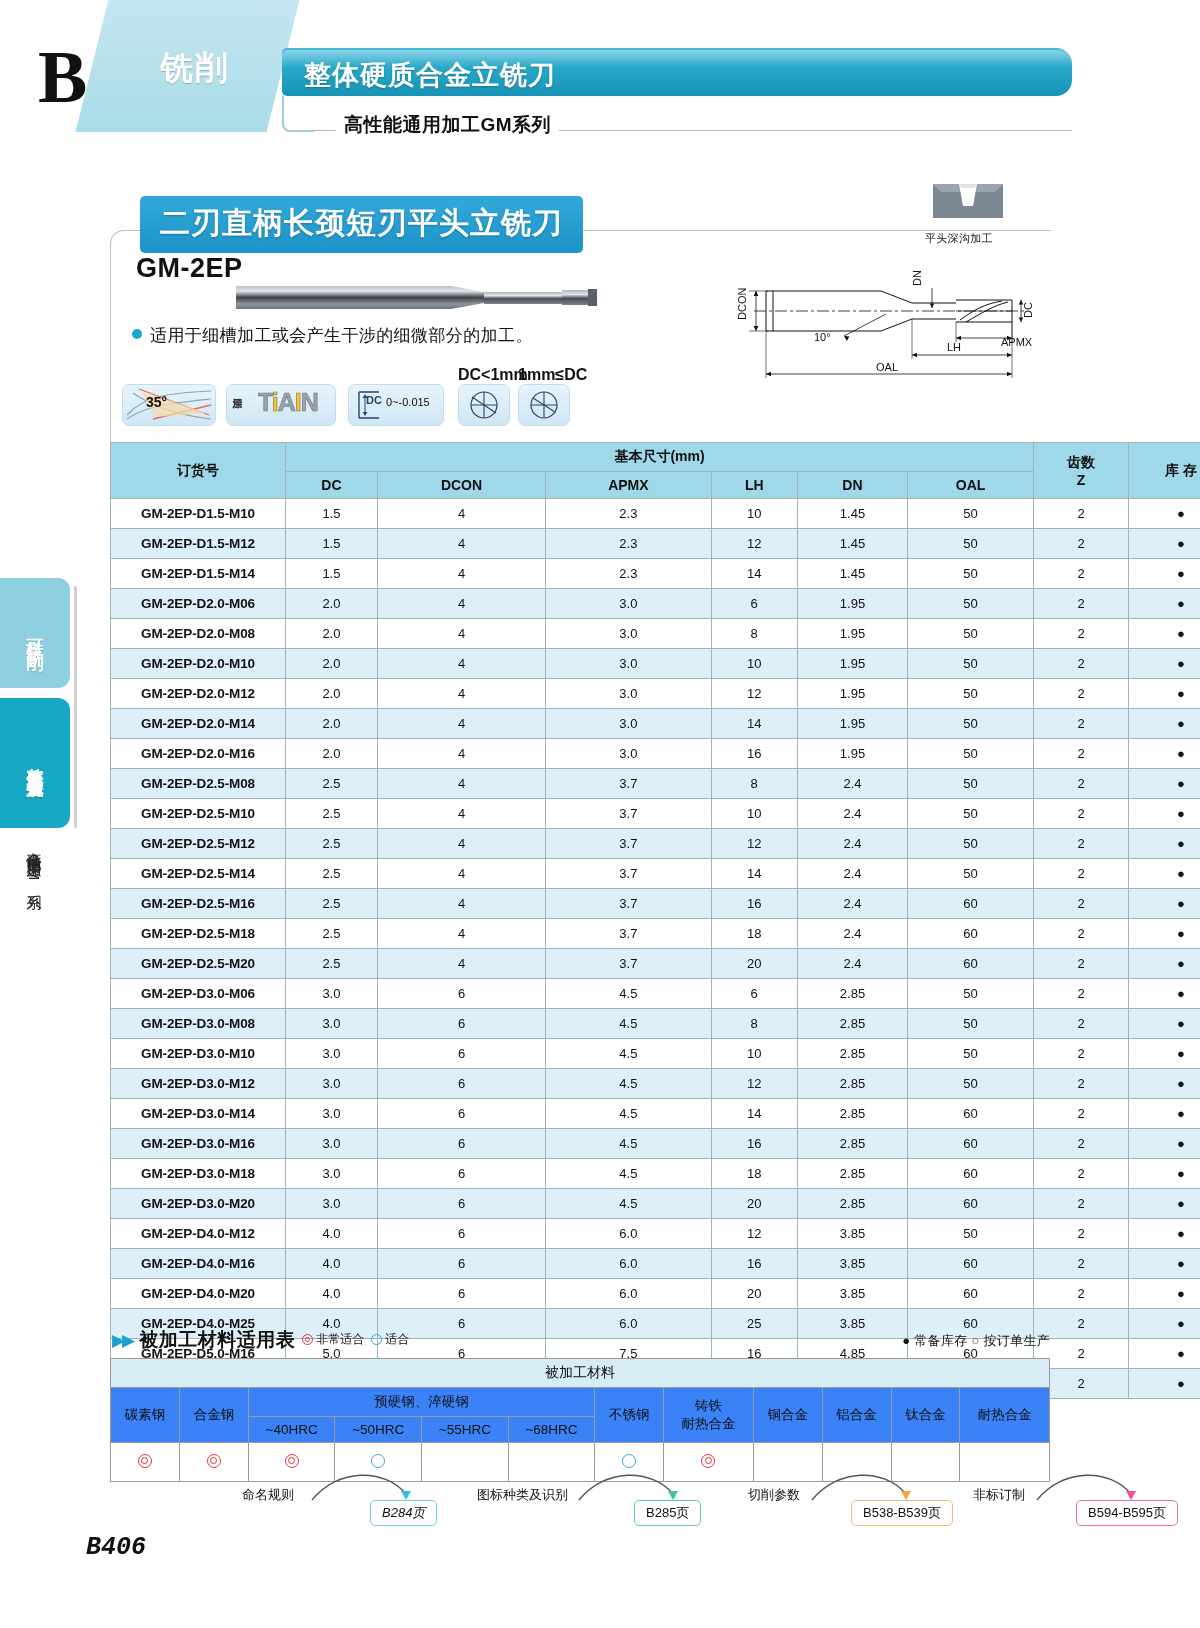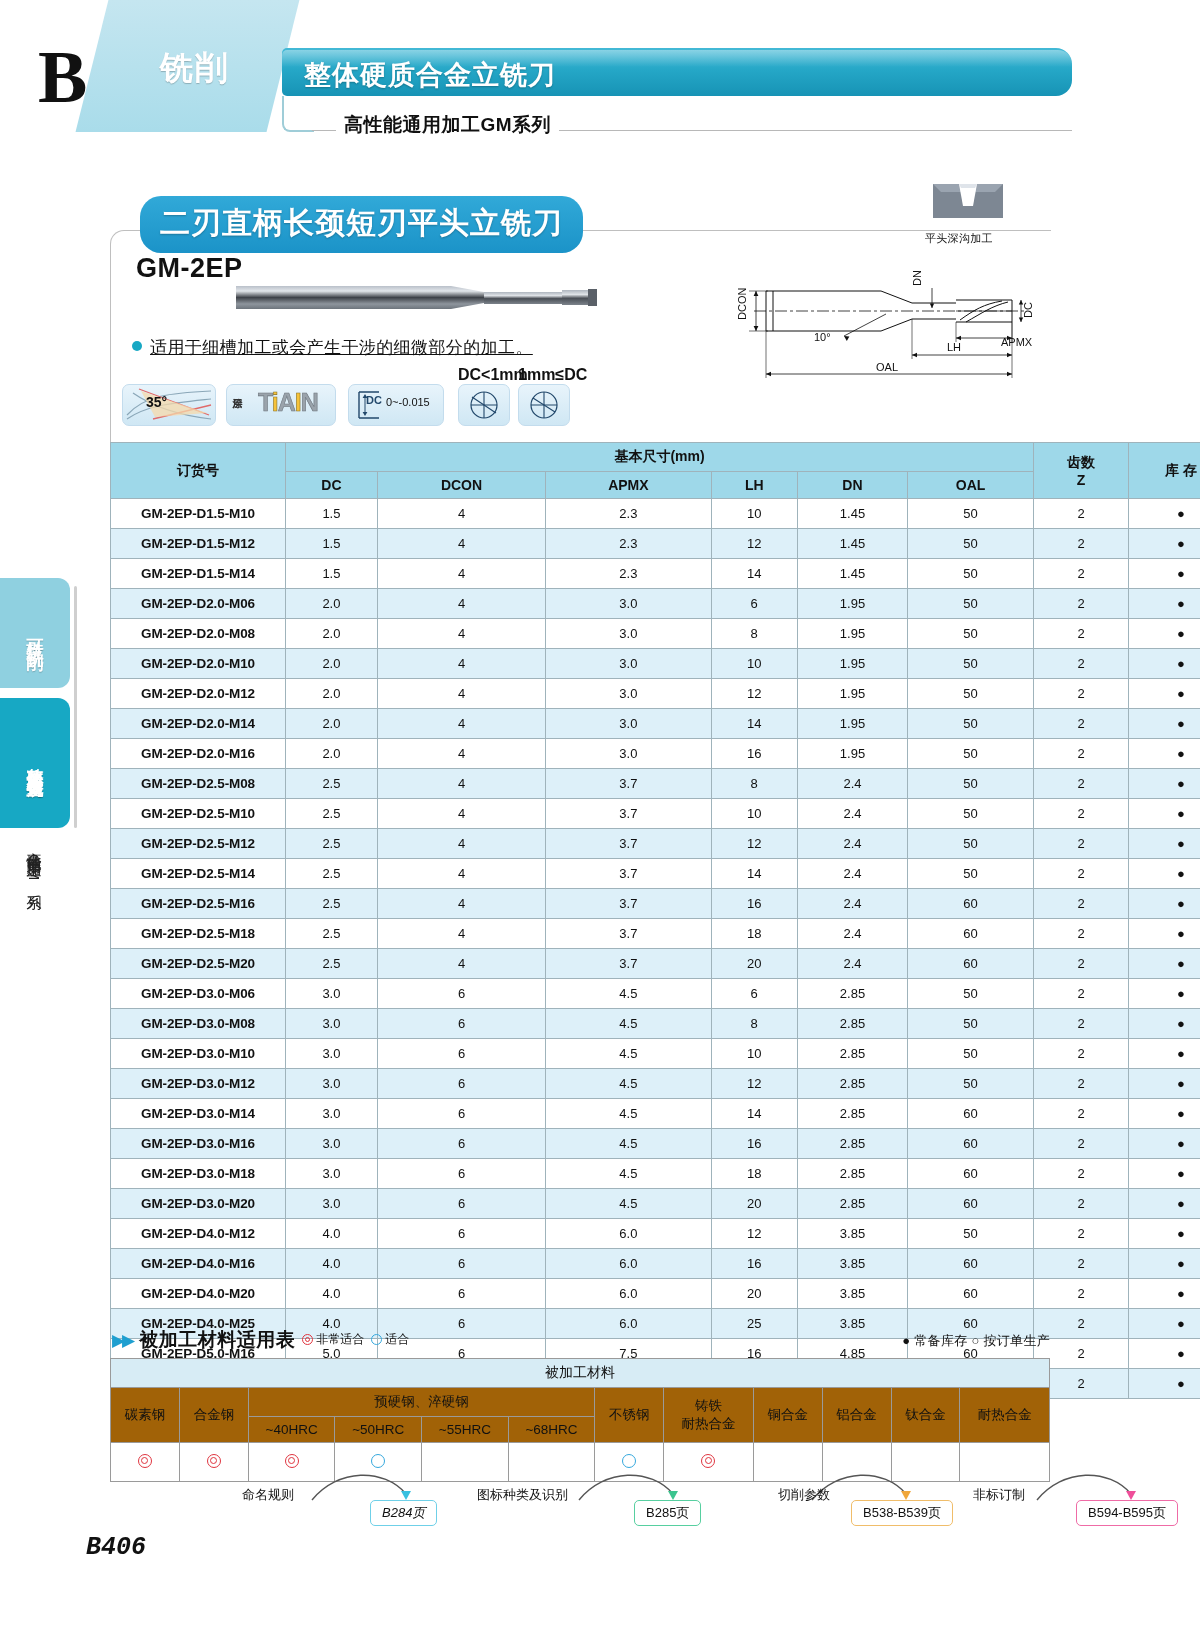--- a/index.html
+++ b/index.html
@@ -83,31 +83,31 @@
   }
   
   .card{
     position:absolute;left:110px;top:230px;width:940px;height:212px;
     background:#fff;border:1px solid #bfbfbf;border-radius:14px 0 0 0;
     border-right:none;border-bottom:none;
   }
   .prod-title{
     position:absolute;left:140px;top:196px;
     background:linear-gradient(180deg,#31a9d8 0%,#1b93c8 100%);
-    border-radius:21px;padding:7px 20px 9px 20px;
+    border-radius:5px;padding:7px 20px 9px 20px;
     font-size:30px;font-weight:700;color:#fff;letter-spacing:1px;
     text-shadow:0 1px 2px rgba(0,0,0,.25);z-index:4;
   }
   .prod-code{
     position:absolute;left:136px;top:253px;
     font-size:27px;font-weight:700;color:#111;letter-spacing:.5px;
   }
   .bullet-line{
-    position:absolute;left:132px;top:336px;
-    font-size:17px;color:#111;letter-spacing:.4px;text-decoration:underline;
+    position:absolute;left:132px;top:324px;
+    font-size:17px;color:#111;letter-spacing:.4px;
   }
   .bullet-dot{
     display:inline-block;width:10px;height:10px;border-radius:50%;
     background:#17a8c4;margin-right:8px;vertical-align:2px;
   }
   
   .tool-photo{position:absolute;left:236px;top:281px;width:380px;height:34px;}
   
   .feat{
     position:absolute;top:384px;height:40px;border-radius:7px;
@@ -176,21 +176,21 @@
   .ring::after{content:"";position:absolute;left:2px;top:2px;right:2px;bottom:2px;
         border-radius:50%;border:1px solid #e0353f;}
   .circ{display:inline-block;width:11px;height:11px;border-radius:50%;
         border:1.6px solid #35a8dd;box-sizing:border-box;margin-right:1px;}
   .mtbl{
     position:absolute;left:110px;top:1358px;width:940px;
     border-collapse:collapse;font-size:13px;
   }
   .mtbl th,.mtbl td{border:1px solid #9a9a9a;text-align:center;color:#111;}
   .mtbl .topbar{background:#d7ecf5;font-weight:400;font-size:14px;padding:5px 0;}
-  .mtbl th{background:#a16207;font-weight:400;font-size:13.5px;padding:5px 2px;}
+  .mtbl th{background:#3b82f6;font-weight:400;font-size:13.5px;padding:5px 2px;}
   .mtbl td.sym{height:36px;background:#fff;}
   .ring-b{display:inline-block;width:14px;height:14px;border-radius:50%;
         border:1.7px solid #e0353f;box-sizing:border-box;position:relative;}
   .ring-b::after{content:"";position:absolute;left:2.5px;top:2.5px;right:2.5px;bottom:2.5px;
         border-radius:50%;border:1.3px solid #e0353f;}
   .circ-b{display:inline-block;width:14px;height:14px;border-radius:50%;
         border:1.7px solid #35a8dd;box-sizing:border-box;}
   
   .refs{position:absolute;left:110px;top:1466px;width:960px;height:70px;}
   .ref{position:absolute;top:0;}
@@ -802,21 +802,21 @@
       <path d="M96,34 l-5,-9 h10 Z" fill="#3cc48f"></path>
     </svg>
     <div class="ref-lbl" style="left:-100px;">图标种类及识别</div>
     <div class="ref-box" style="left:57px;">B285页</div>
   </div>
   <div class="ref r3">
     <svg width="130" height="40" viewBox="0 0 130 40">
       <path d="M2,34 C28,2 74,2 96,28" stroke="#555" fill="none" stroke-width="1.4"></path>
       <path d="M96,34 l-5,-9 h10 Z" fill="#f0a73c"></path>
     </svg>
-    <div class="ref-lbl" style="left:-62px;margin-left:30px;">切削参数</div>
+    <div class="ref-lbl" style="left:-62px;">切削参数</div>
     <div class="ref-box" style="left:41px;">B538-B539页</div>
   </div>
   <div class="ref r4">
     <svg width="130" height="40" viewBox="0 0 130 40">
       <path d="M2,34 C28,2 74,2 96,28" stroke="#555" fill="none" stroke-width="1.4"></path>
       <path d="M96,34 l-5,-9 h10 Z" fill="#ef4f9a"></path>
     </svg>
     <div class="ref-lbl" style="left:-62px;">非标订制</div>
     <div class="ref-box" style="left:41px;">B594-B595页</div>
   </div>

